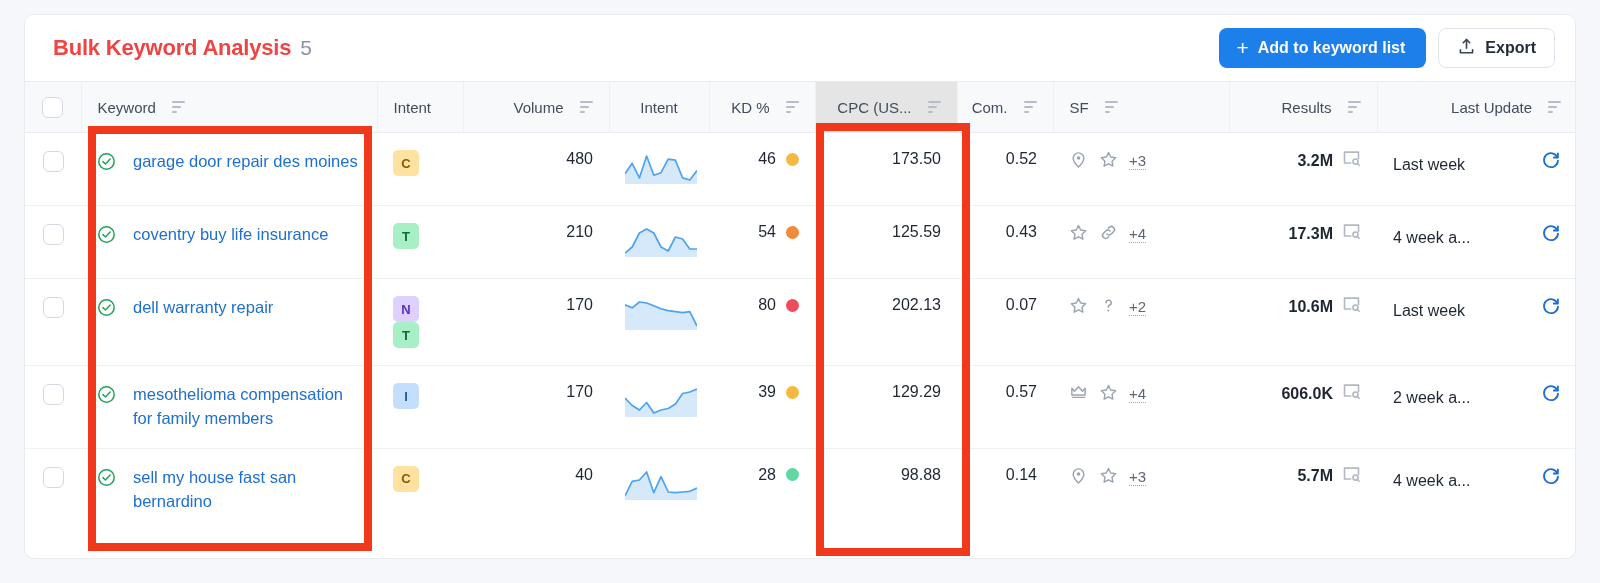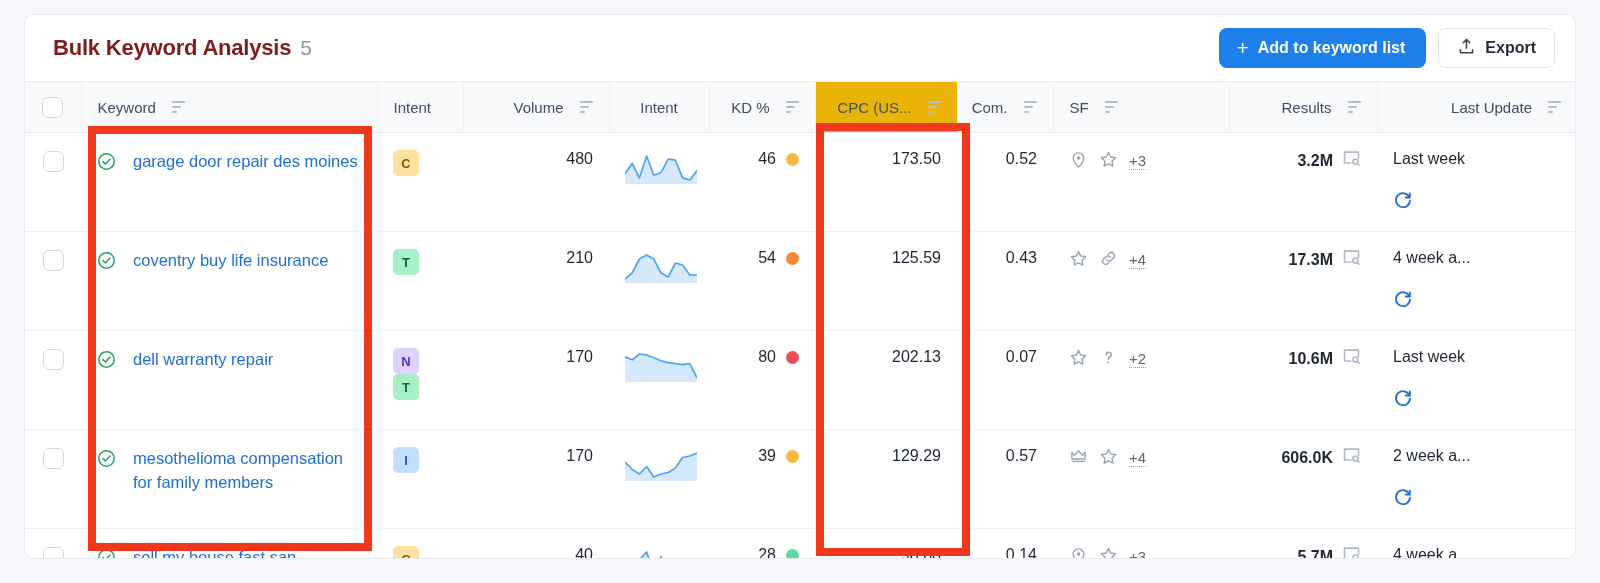--- a/index.html
+++ b/index.html
@@ -20,21 +20,21 @@
     overflow: hidden;
   }
 
   
   .card-head {
     height: 66px;
     display: flex; align-items: center;
     padding: 0 20px 0 28px;
     background: #fff;
   }
-  .title { font-size: 22px; font-weight: bold; color: #7f1d1d; letter-spacing: -0.2px; }
+  .title { font-size: 22px; font-weight: bold; color: #ef4444; letter-spacing: -0.2px; }
   .title-count { font-size: 21px; color: #8a93a5; font-weight: normal; margin-left: 9px; }
   .head-actions { margin-left: auto; display: flex; align-items: center; gap: 12px; }
 
   .btn {
     display: flex; align-items: center; gap: 9px;
     height: 40px; padding: 0 18px;
     border-radius: 8px;
     font-size: 16px; font-weight: bold;
     cursor: pointer; white-space: nowrap;
     border: 1px solid transparent;
@@ -55,21 +55,21 @@
     background: #f7f9fb;
     border-top: 1px solid #e8ebf0;
     border-bottom: 1px solid #e8ebf0;
     border-left: 1px solid #edf0f4;
     height: 51px;
     font-size: 15px; font-weight: normal; color: #424c5e;
     padding: 0 16px; vertical-align: middle;
     white-space: nowrap;
   }
   thead th.first { border-left: none; }
-  thead th.sel { background: #eab308; }
+  thead th.sel { background: #e5e5e5; }
   th .th-in { display: flex; align-items: center; gap: 16px; }
   th.r .th-in { justify-content: flex-end; }
   th.c .th-in { justify-content: center; }
 
   .sort { display: inline-block; width: 13px; flex: 0 0 13px; }
   .sort i { display: block; height: 2px; background: #b6bcc8; border-radius: 1px; margin-bottom: 3px; }
   .sort i:nth-child(1) { width: 13px; }
   .sort i:nth-child(2) { width: 9px; }
   .sort i:nth-child(3) { width: 5px; margin-bottom: 0; }
 
@@ -105,21 +105,21 @@
 
   .kd-wrap { display: inline-flex; align-items: center; gap: 10px; }
   .dot { width: 13px; height: 13px; border-radius: 50%; display: inline-block; }
 
   .sf { display: flex; align-items: center; gap: 11px; }
   .sf-more {
     font-size: 15px; color: #5d6675;
     border-bottom: 1px dotted #9aa3b0; line-height: 1.1; cursor: pointer;
   }
   .res { display: inline-flex; align-items: center; gap: 9px; justify-content: flex-start; font-weight: bold; }
-  .lu { display: flex; align-items: flex-start; justify-content: space-between; gap: 22px; flex-direction: column; }
+  .lu { display: flex; align-items: flex-end; justify-content: space-between; gap: 10px; }
   .lu-txt { white-space: nowrap; overflow: hidden; text-overflow: ellipsis; }
 
   
   .anno {
     position: absolute; border: 8px solid #f0391c;
     pointer-events: none; z-index: 5;
   }
 </style>
 </head>
 <body>

